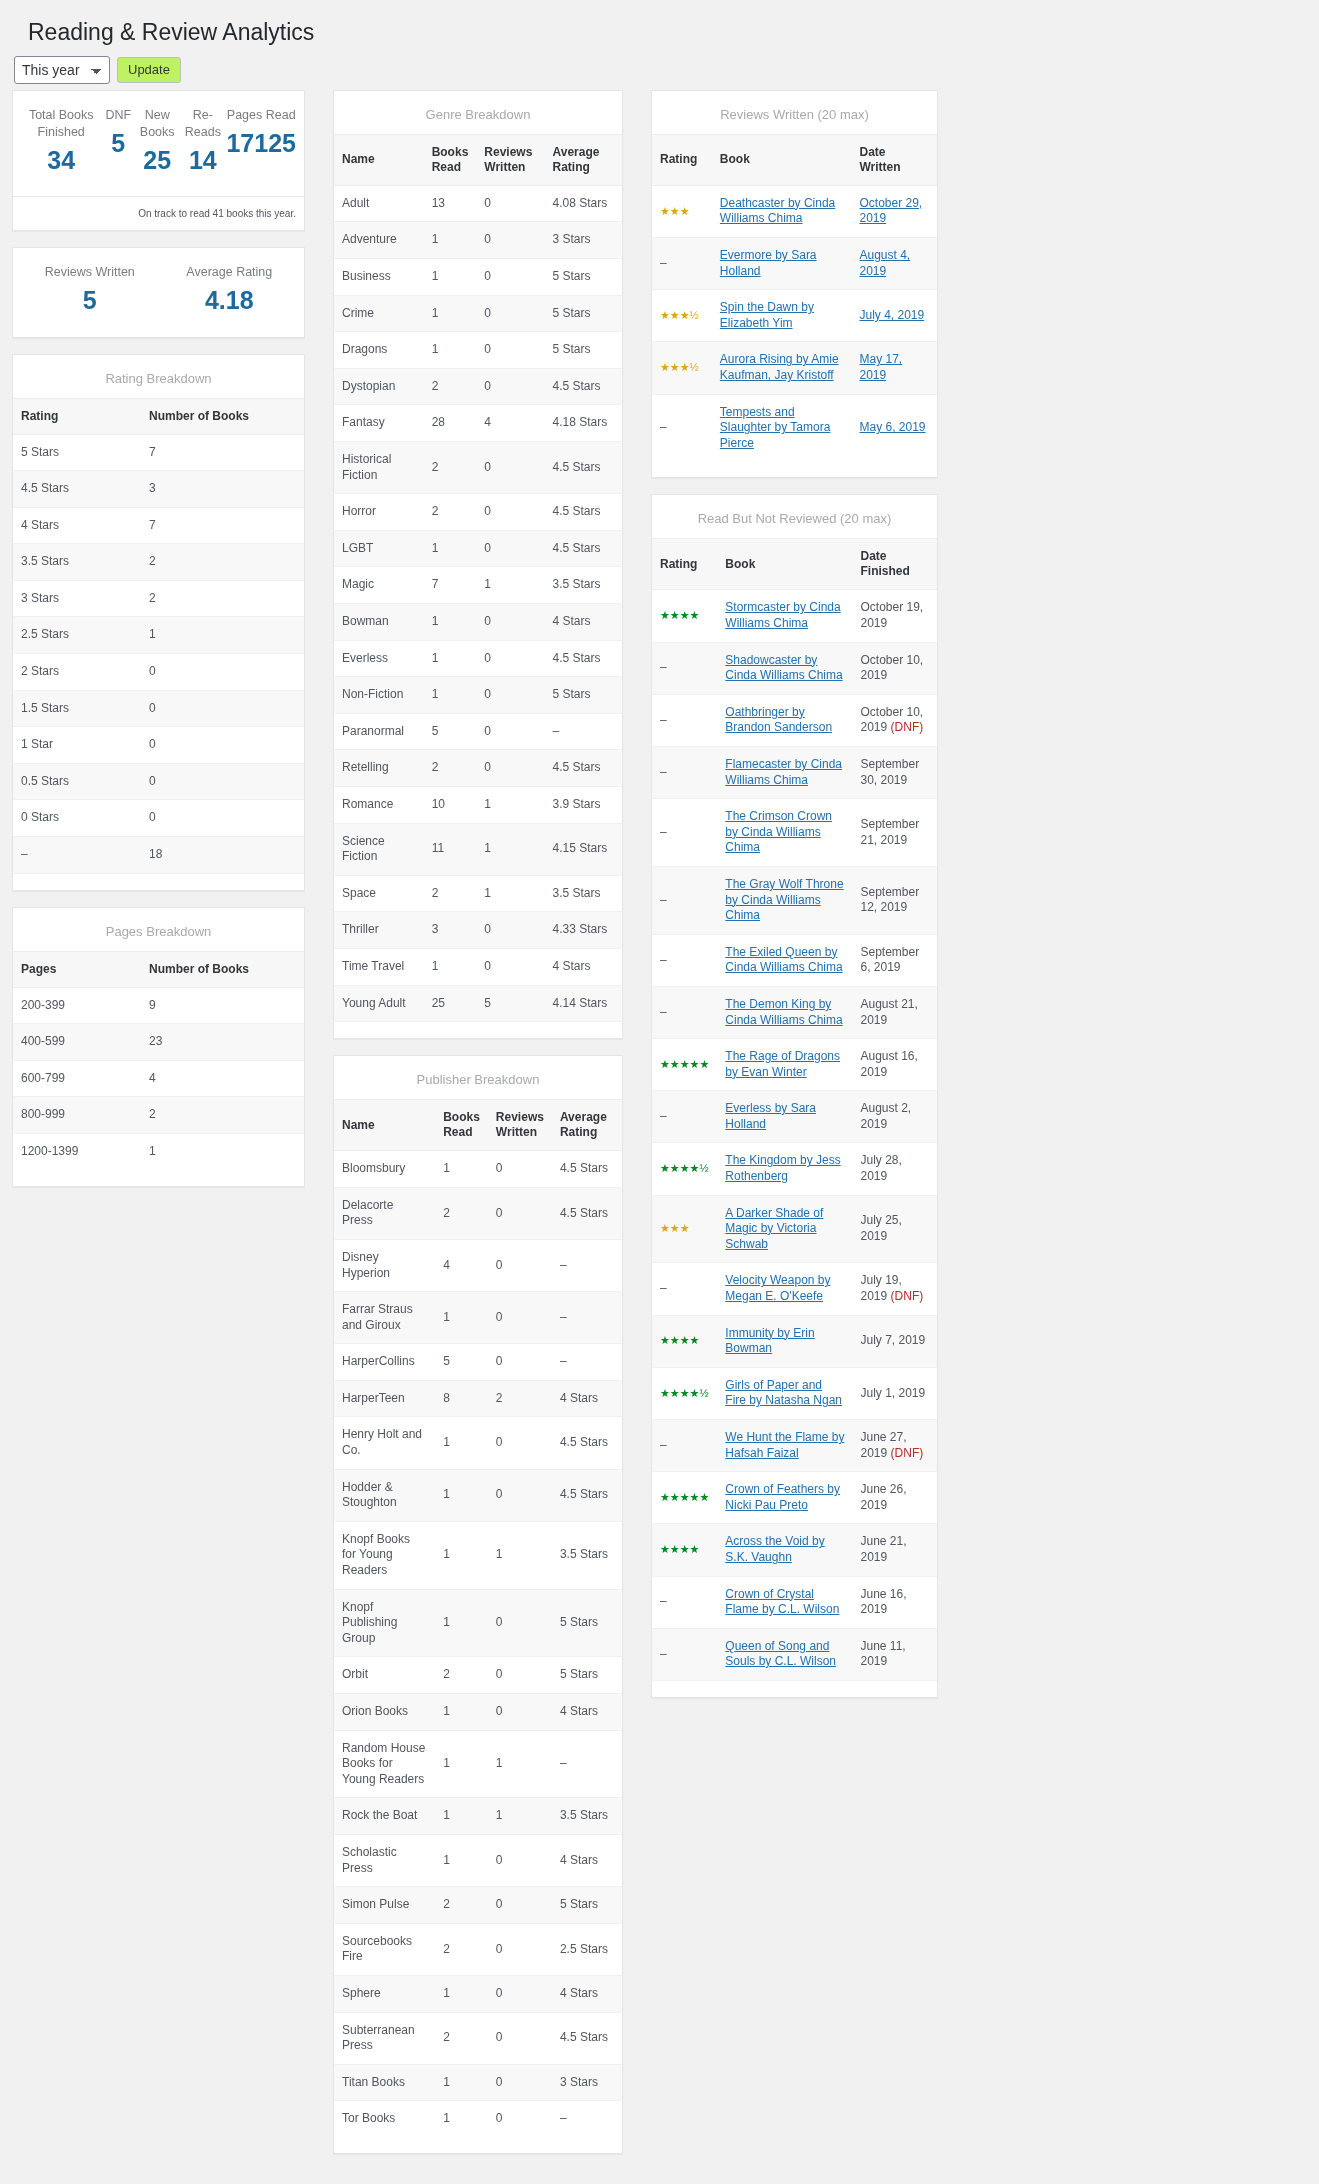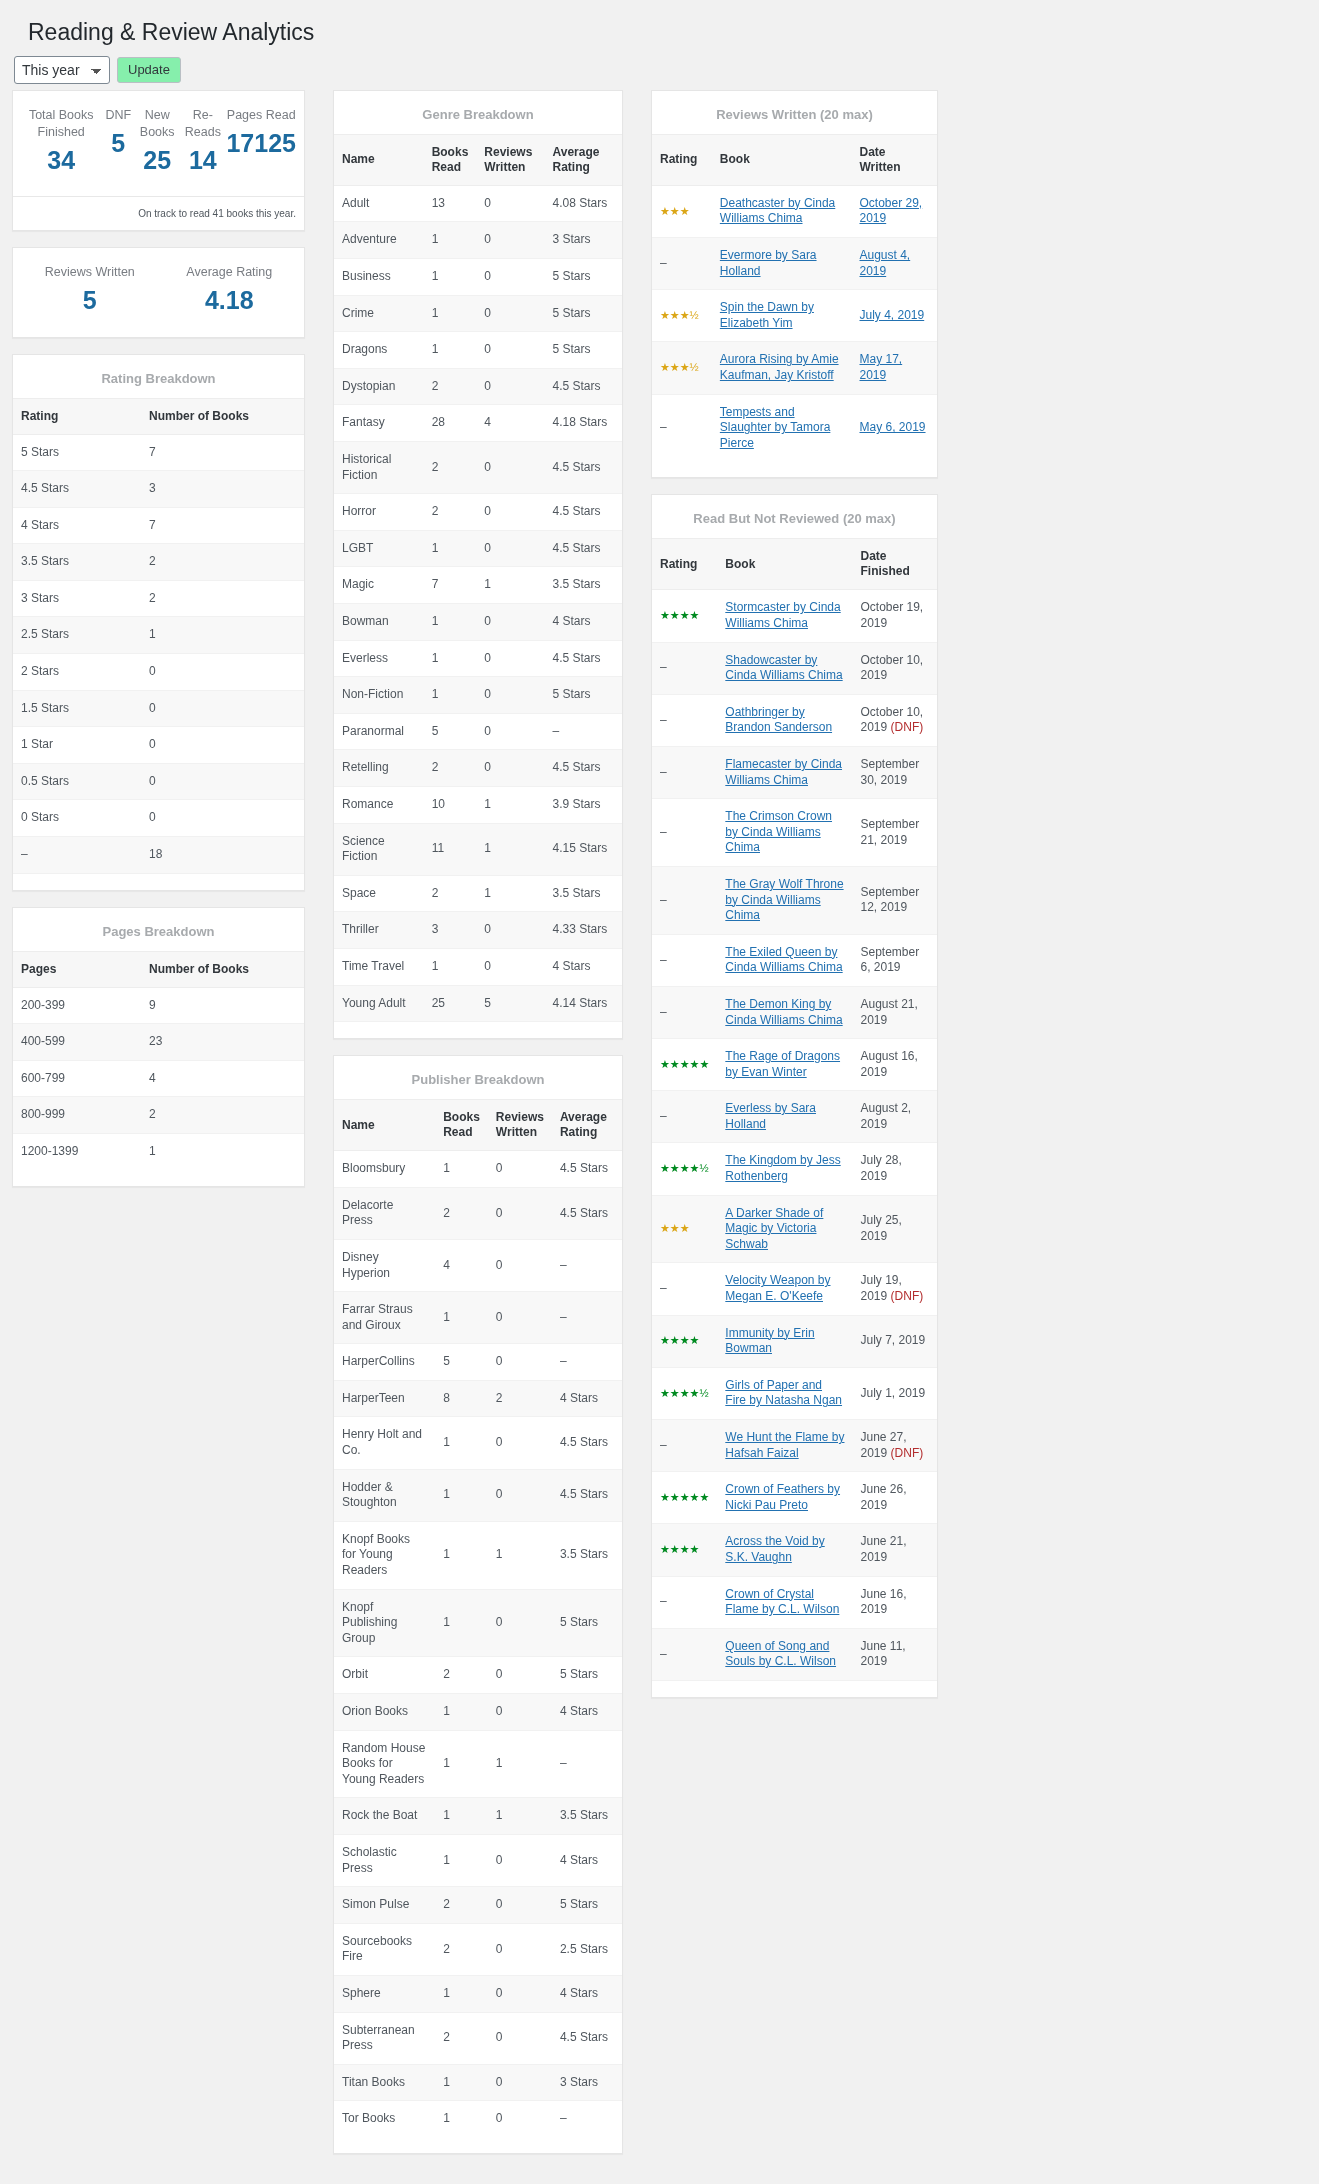--- a/index.html
+++ b/index.html
@@ -44,21 +44,21 @@
     background-image: linear-gradient(45deg, transparent 50%, #555 50%), linear-gradient(135deg, #555 50%, transparent 50%);
     background-position: calc(100% - 13px) 12px, calc(100% - 8px) 12px;
     background-size: 5px 5px, 5px 5px;
     background-repeat: no-repeat;
     cursor: pointer;
   }
   button.update-btn {
     font-family: "Liberation Sans", sans-serif;
     font-size: 13px;
     color: #32373c;
-    background: #86efac;
+    background: #bef264;
     border: 1px solid #b9bfc4;
     border-radius: 3px;
     height: 26px;
     padding: 0 10px;
     cursor: pointer;
   }
 
   
   .cols { display: flex; align-items: flex-start; gap: 16px; }
   .col-left  { width: 295px; flex: 0 0 295px; }
@@ -113,21 +113,21 @@
     padding: 11px 8px;
   }
   .strip-2 .stat .val, .strip-3 .stat .val { font-size: 25px; }
 
   
   .tbl-title {
     text-align: center;
     font-size: 13px;
     color: #a7aaad;
     padding: 16px 8px 12px 8px;
-    font-weight: 700;
+    font-weight: 400;
   }
   table.dt {
     width: 100%;
     border-collapse: collapse;
     font-size: 12px;
     margin-bottom: 16px;
   }
   table.dt th {
     background: #f7f7f7;
     text-align: left;

